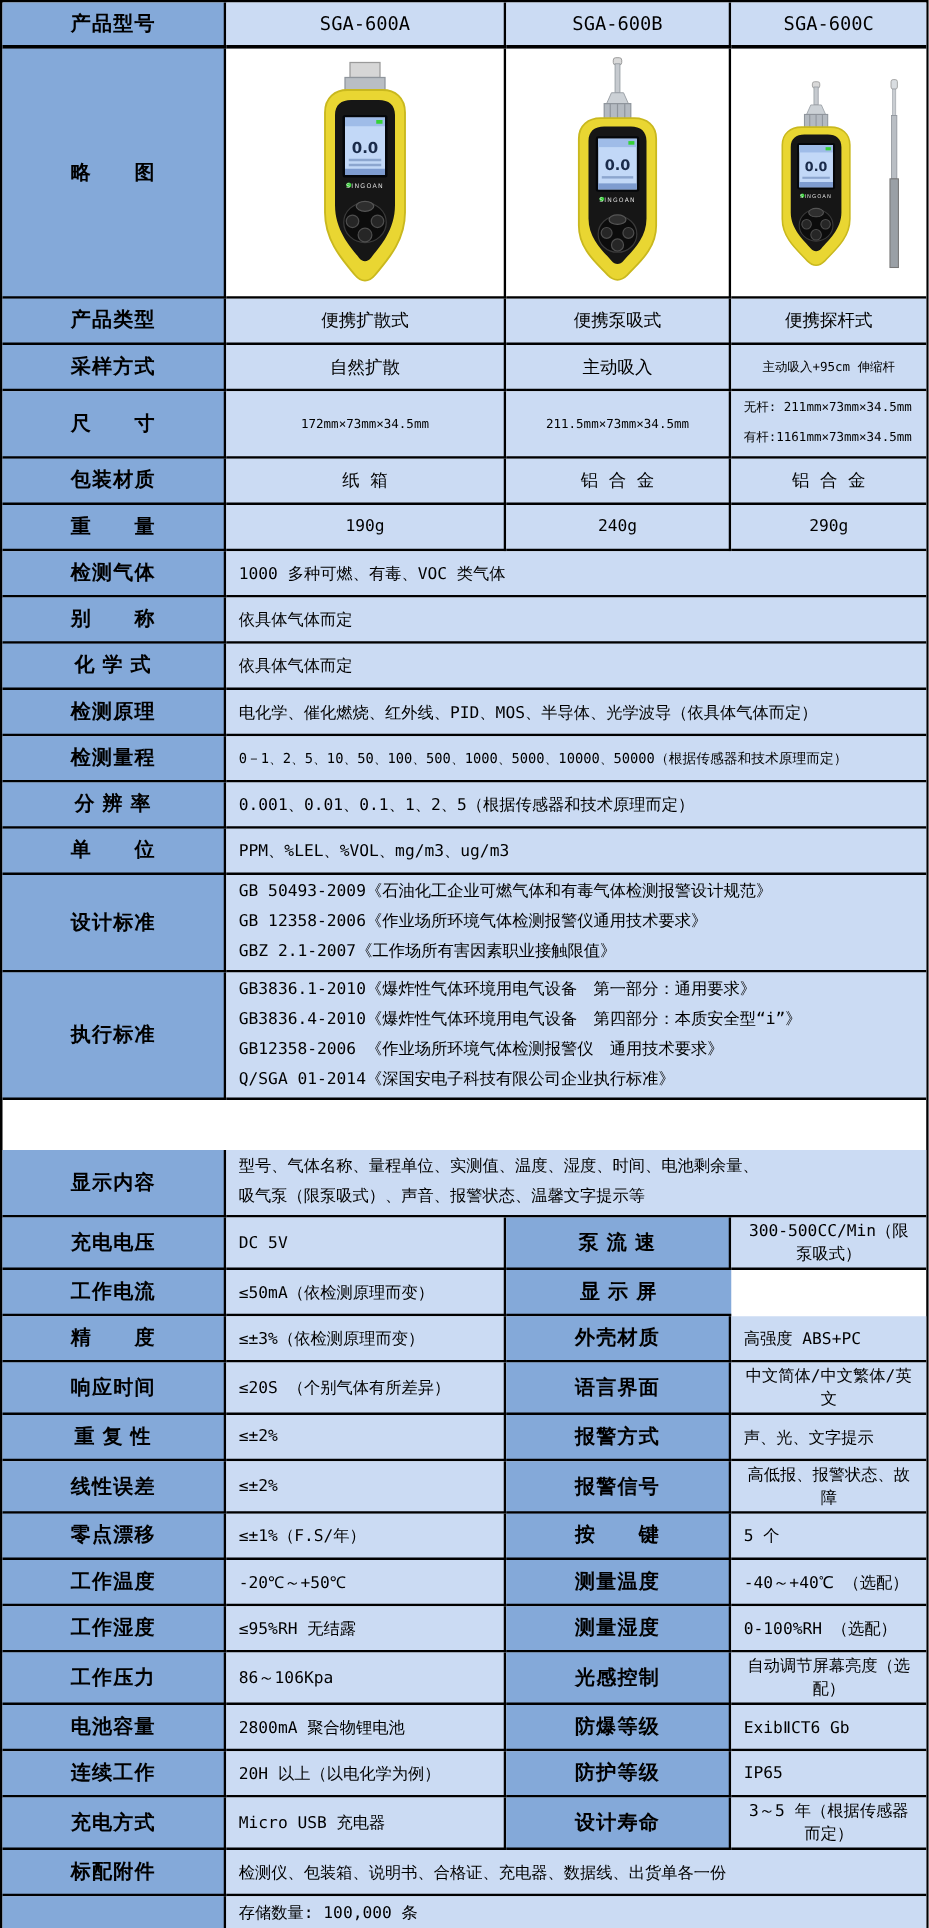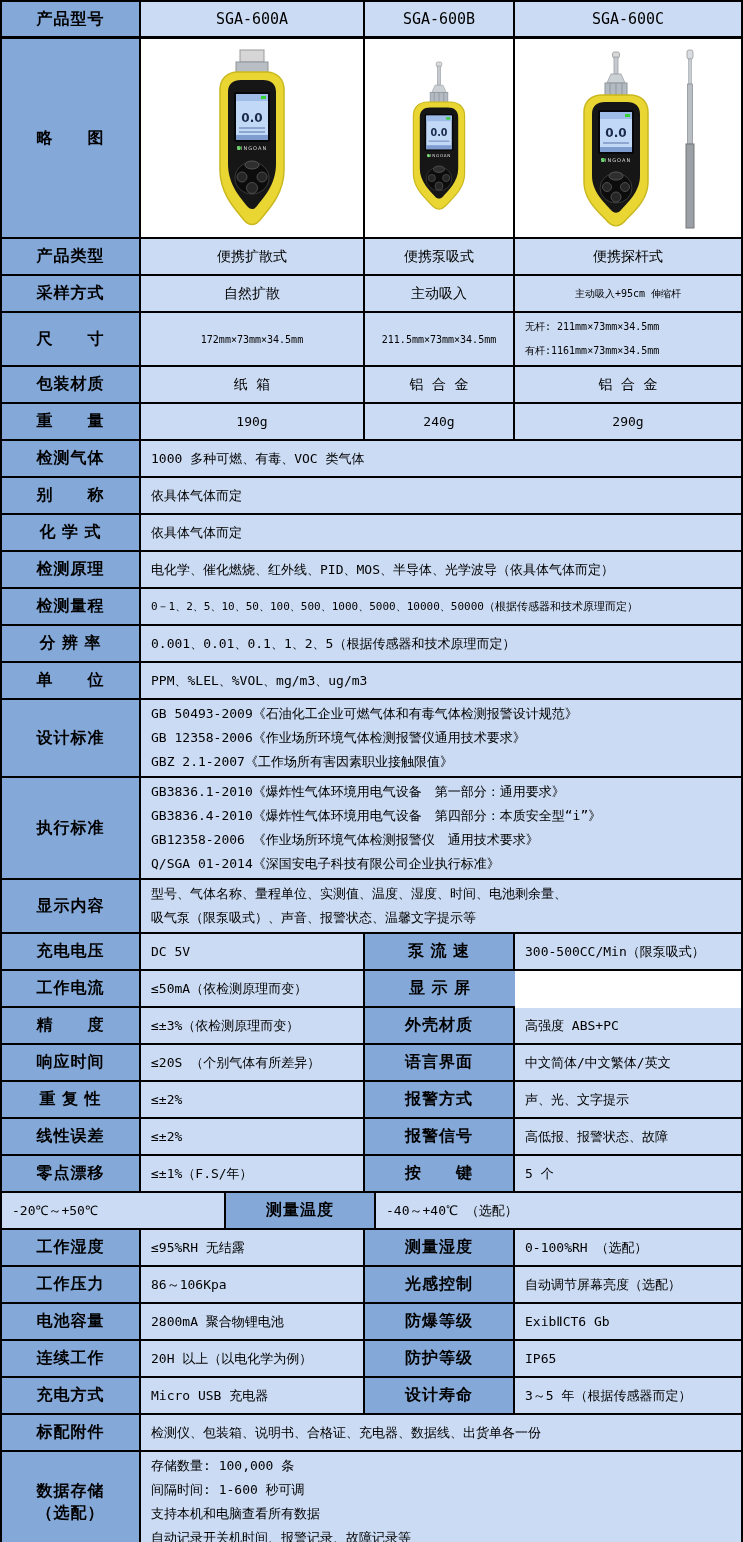--- a/index.html
+++ b/index.html
@@ -3,39 +3,39 @@
 <meta charset="utf-8">
 <style>
   html,body{margin:0;padding:0;background:#ffffff;}
   body{font-family:"Liberation Sans",sans-serif;color:#000;}
   .tbl{width:743px;box-sizing:border-box;border:2px solid #000;}
   .row{display:flex;min-height:37px;}
   .cell{box-sizing:border-box;border-right:2px solid #000;border-bottom:2px solid #000;
         display:flex;align-items:center;justify-content:center;overflow:hidden;}
   .row .cell:last-child{border-right:none;}
   .row:last-child .cell{border-bottom:none;}
-  .c1{width:139px;flex:none;}
+  .c1{width:179px;flex:none;}
   .c2{width:224px;flex:none;}
-  .c3{width:150px;flex:none;}
+  .c3{width:180px;flex:none;}
   .c4{flex:1;}
   .flex1{flex:1;}
   .lab{background:#84A9D9;font-weight:bold;font-size:16px;text-align:center;letter-spacing:1px;}
   .val{background:#CBDBF3;font-size:13px;justify-content:flex-start;text-align:center;
        padding:2px 10px;font-family:"DejaVu Sans Mono","Liberation Sans",sans-serif;}
   .val.center{justify-content:center;text-align:center;padding:2px 4px;}
   .model{background:#CBDBF3;font-size:15px;font-family:"DejaVu Sans Mono","Liberation Mono",monospace;}
   .imgcell{background:#ffffff;padding:2px;}
   .hdr .cell{border-bottom:3px solid #000;}
   .stack{flex-direction:column;align-items:flex-start;justify-content:center;line-height:24px;}
   .stack-c{flex-direction:column;align-items:center;justify-content:center;line-height:22px;}
   .r-sketch{min-height:200px;}
   .r-size{min-height:53px;}
   .r-design{min-height:77px;}
   .r-exec{min-height:100px;}
-  .r-display{min-height:50px;}
+  .r-display{min-height:50px;margin-top:40px;}
   .r-storage{min-height:99px;}
   .cjk{font-size:14px;}
   .sm{font-size:10px;}
   .tight{font-size:11px;white-space:nowrap;}
   .nw{white-space:nowrap;}
   svg text{font-family:"DejaVu Sans","Liberation Sans",sans-serif;}
 </style>
 </head>
 <body>
 
@@ -257,20 +257,21 @@
     <div class="cell lab c3">报警信号</div>
     <div class="cell val c4">高低报、报警状态、故障</div>
   </div>
   <div class="row">
     <div class="cell lab c1">零点漂移</div>
     <div class="cell val c2">≤±1%（F.S/年）</div>
     <div class="cell lab c3">按　　键</div>
     <div class="cell val c4">5 个</div>
   </div>
   <div class="row">
+    <div class="cell lab c1">工作温度</div>
     <div class="cell val c2">-20℃～+50℃</div>
     <div class="cell lab c3">测量温度</div>
     <div class="cell val c4">-40～+40℃ （选配）</div>
   </div>
   <div class="row">
     <div class="cell lab c1">工作湿度</div>
     <div class="cell val c2">≤95%RH 无结露</div>
     <div class="cell lab c3">测量湿度</div>
     <div class="cell val c4">0-100%RH （选配）</div>
   </div>

